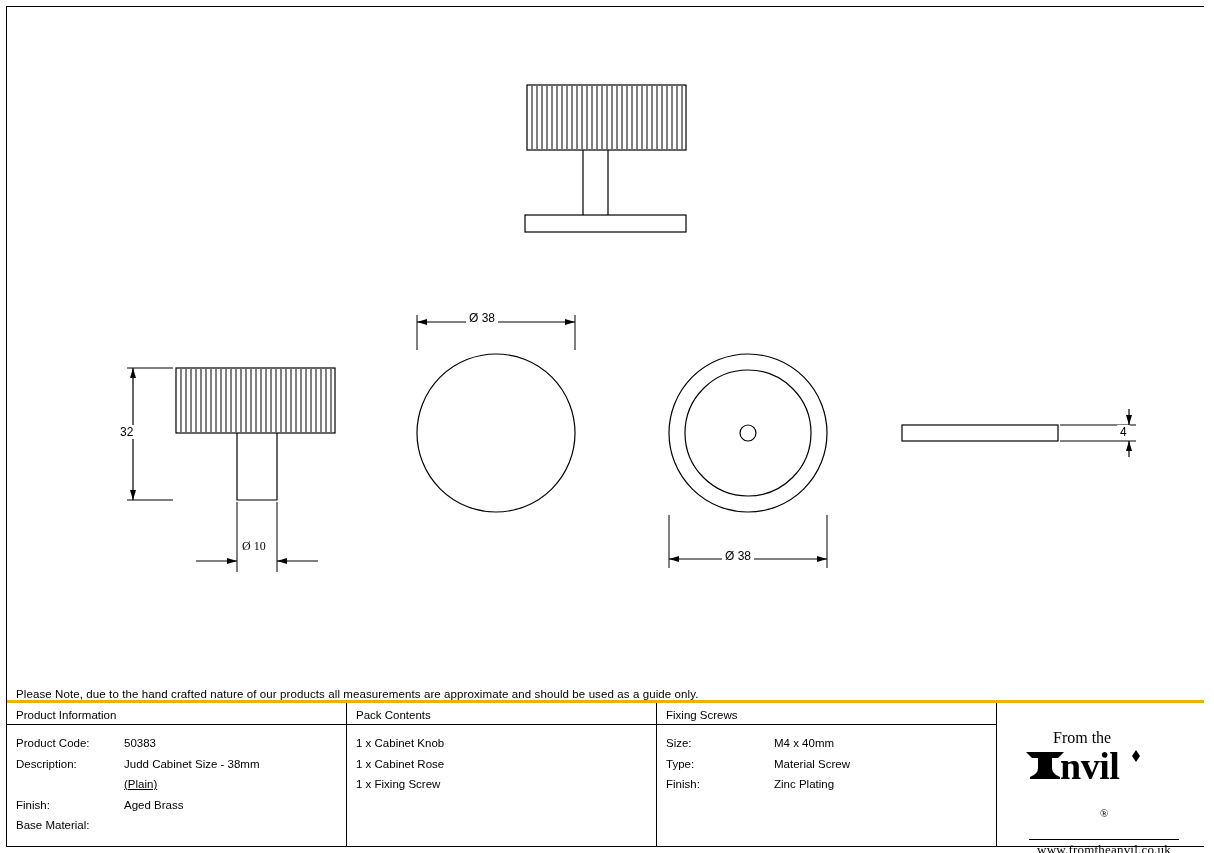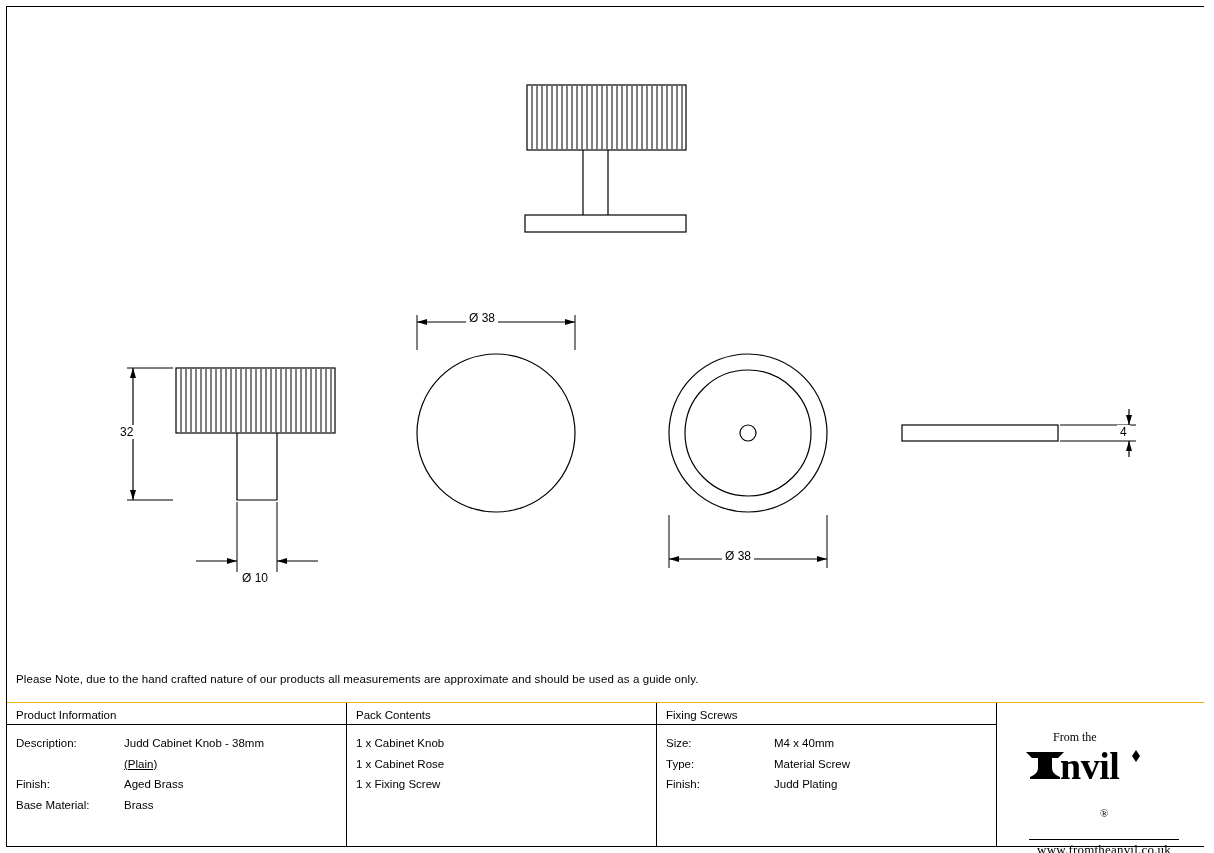--- a/index.html
+++ b/index.html
@@ -35,24 +35,24 @@
     width: 1214px;
     height: 853px;
   }
   
   .note-bar {
     position: absolute;
     left: 7px;
     top: 673px;
     width: 1200px;
     height: 30px;
-    border-bottom: 1px solid #eab308;
+    border-bottom: 3px solid #eab308;
     box-sizing: border-box;
     display: flex;
-    align-items: flex-start;
+    align-items: flex-end;
   }
   .note-text {
     font-size: 11.5px;
     padding-left: 9px;
     color: #000000;
     letter-spacing: 0.1px;
   }
   .info-row {
     position: absolute;
     left: 7px;
@@ -104,21 +104,21 @@
   }
   .logo-inner {
     position: absolute;
     left: 22px;
     top: 28px;
     width: 170px;
     text-align: center;
   }
   .logo-from {
     font-family: "Liberation Serif", serif;
-    font-size: 12px;
+    font-size: 16px;
     text-align: left;
     margin-left: 34px;
     line-height: 13px;
   }
   .logo-anvil {
     font-family: "Liberation Serif", serif;
     font-size: 40px;
     font-weight: bold;
     letter-spacing: -0.5px;
     line-height: 40px;
@@ -277,44 +277,47 @@
       <line x1="1129" y1="409" x2="1129" y2="425"></line>
       <line x1="1129" y1="441" x2="1129" y2="457"></line>
       <polygon points="1129,425 1126,415 1132,415" fill="#000" stroke="none"></polygon>
       <polygon points="1129,441 1126,451 1132,451" fill="#000" stroke="none"></polygon>
     </g>
   </svg>
 
   <div class="dim-label" style="left:466px; top:311px;">Ø 38</div>
   <div class="dim-label" style="left:722px; top:549px;">Ø 38</div>
   <div class="dim-label" style="left:117px; top:425px;">32</div>
-  <div class="dim-label" style="left:239px; top:571px;">Ø 10</div>
+  <div class="dim-label" style="left:239px; top:539px;font-family:Liberation Serif, serif;">Ø 10</div>
   <div class="dim-label" style="left:1117px; top:425px;">4</div>
 
   <div class="note-bar">
     <div class="note-text">Please Note, due to the hand crafted nature of our products all measurements are approximate and should be used as a guide only.</div>
   </div>
 
   <div class="info-row">
 
     <div class="info-col col-product">
       <div class="col-head">Product Information</div>
       <div class="col-body">
         <div class="kv">
+          <span class="k">Product Code:</span>
+          <span class="v">50383</span>
+        </div>
+        <div class="kv">
           <span class="k">Description:</span>
-          <span class="v">Judd Cabinet Knob - 38mm</span>
+          <span class="v">Judd Cabinet Size - 38mm</span>
         </div>
         <div class="plain-line">(Plain)</div>
         <div class="kv">
           <span class="k">Finish:</span>
           <span class="v">Aged Brass</span>
         </div>
         <div class="kv">
           <span class="k">Base Material:</span>
-          <span class="v">Brass</span>
         </div>
       </div>
     </div>
 
     <div class="info-col col-pack">
       <div class="col-head">Pack Contents</div>
       <div class="col-body">
         <div class="pack-line">1 x Cabinet Knob</div>
         <div class="pack-line">1 x Cabinet Rose</div>
         <div class="pack-line">1 x Fixing Screw</div>
@@ -327,21 +330,21 @@
         <div class="kv">
           <span class="k">Size:</span>
           <span class="v">M4 x 40mm</span>
         </div>
         <div class="kv">
           <span class="k">Type:</span>
           <span class="v">Material Screw</span>
         </div>
         <div class="kv">
           <span class="k">Finish:</span>
-          <span class="v">Judd Plating</span>
+          <span class="v">Zinc Plating</span>
         </div>
       </div>
     </div>
 
     <div class="info-col col-logo">
       <div class="logo-wrap">
         <div class="logo-inner">
           <div class="logo-from">From the</div>
           <div class="logo-anvil">
             <svg width="160" height="42" viewBox="0 0 160 42">

